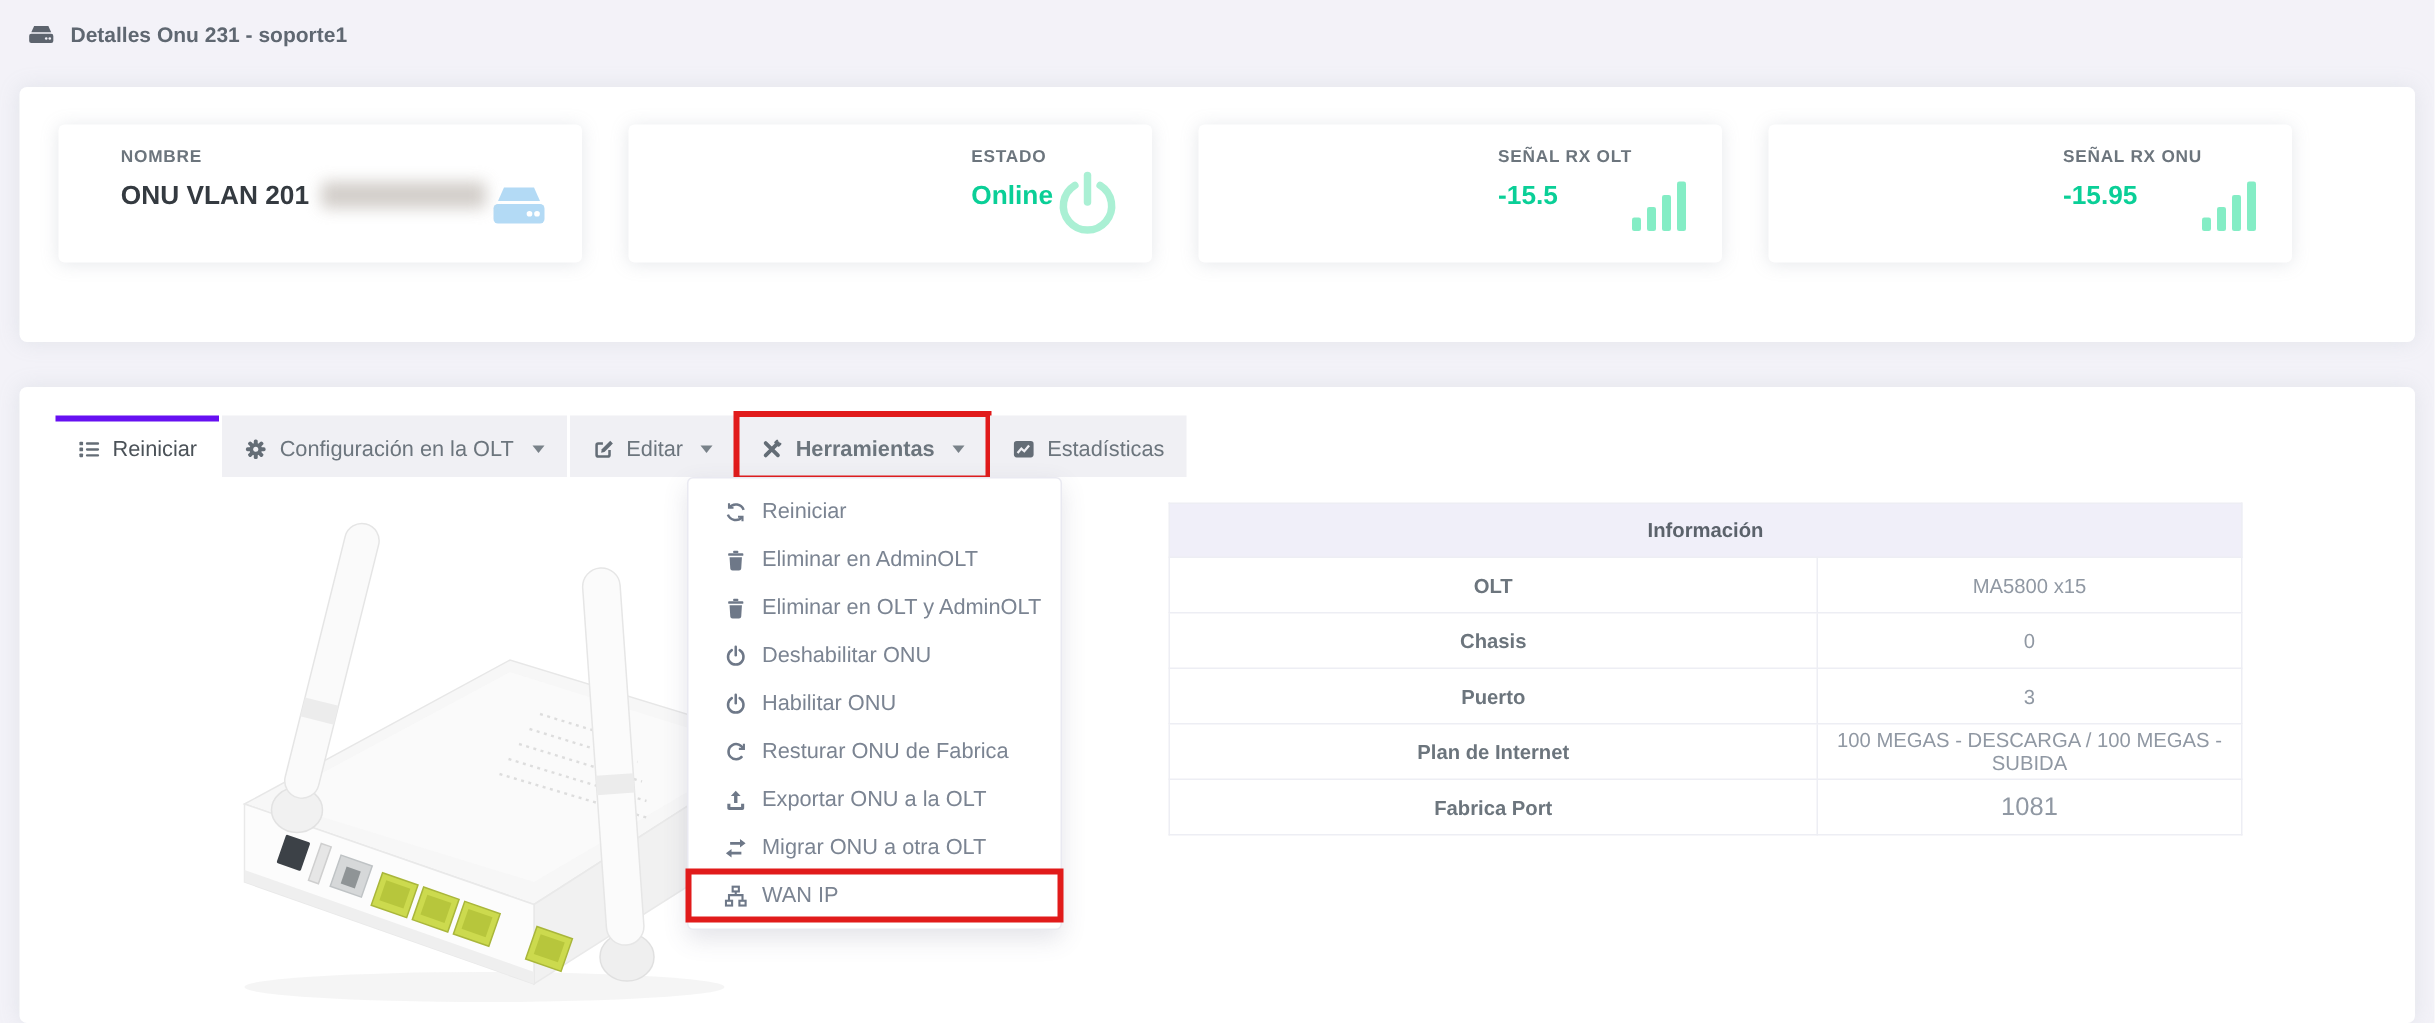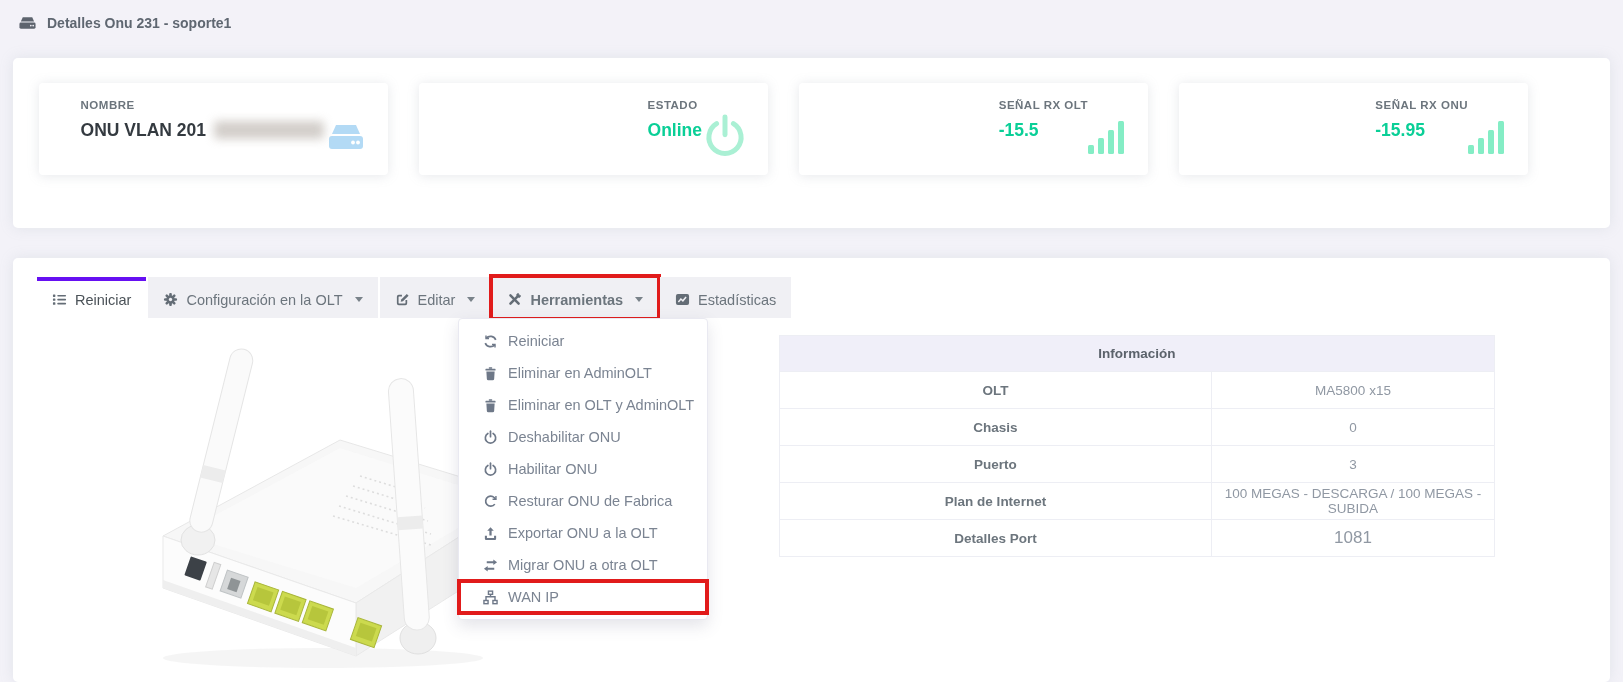--- a/index.html
+++ b/index.html
@@ -414,19 +414,19 @@
       </tr>
       <tr>
         <td class="lbl">Puerto</td>
         <td class="val">3</td>
       </tr>
       <tr>
         <td class="lbl">Plan de Internet</td>
         <td class="val">100 MEGAS - DESCARGA / 100 MEGAS - SUBIDA</td>
       </tr>
       <tr>
-        <td class="lbl">Detalles Port</td>
+        <td class="lbl">Fabrica Port</td>
         <td class="val">1081</td>
       </tr>
     </tbody>
   </table>
 
 </div>
 
 </body></html>

